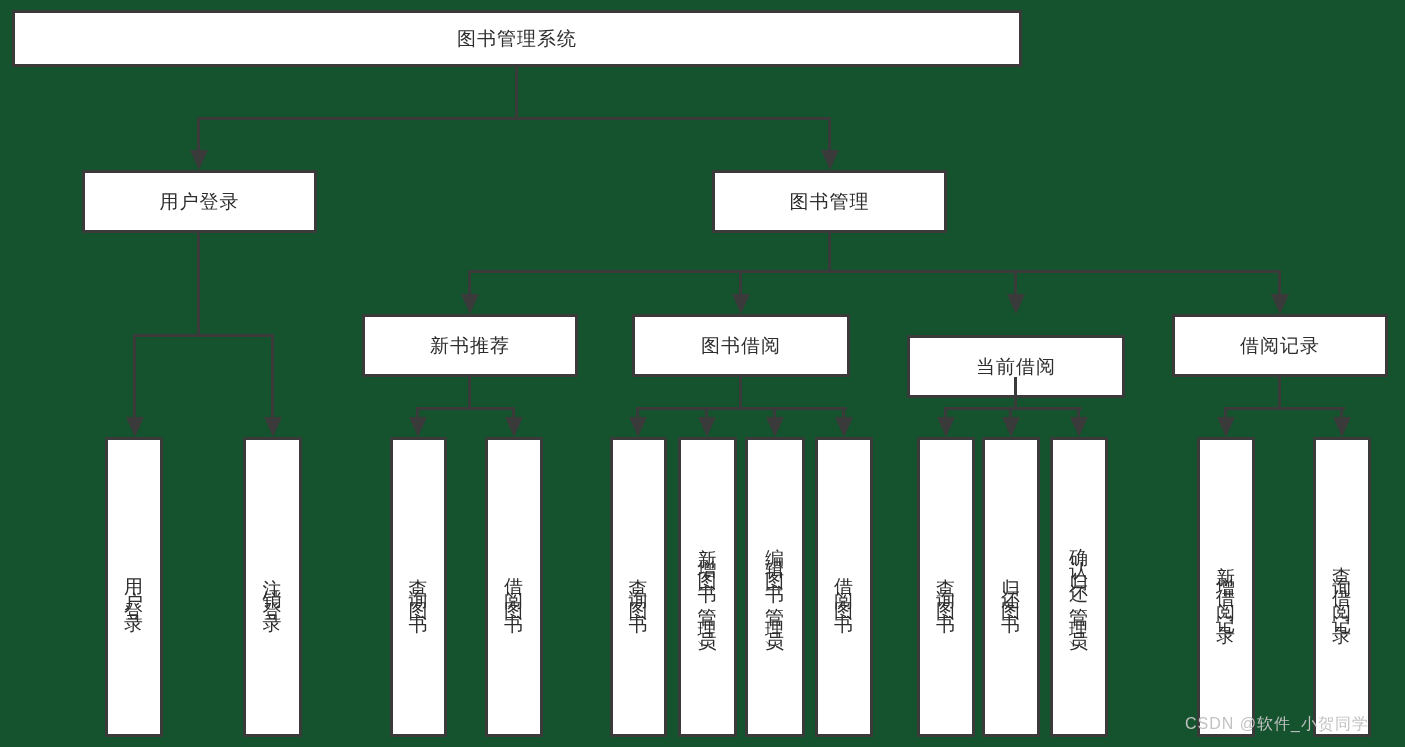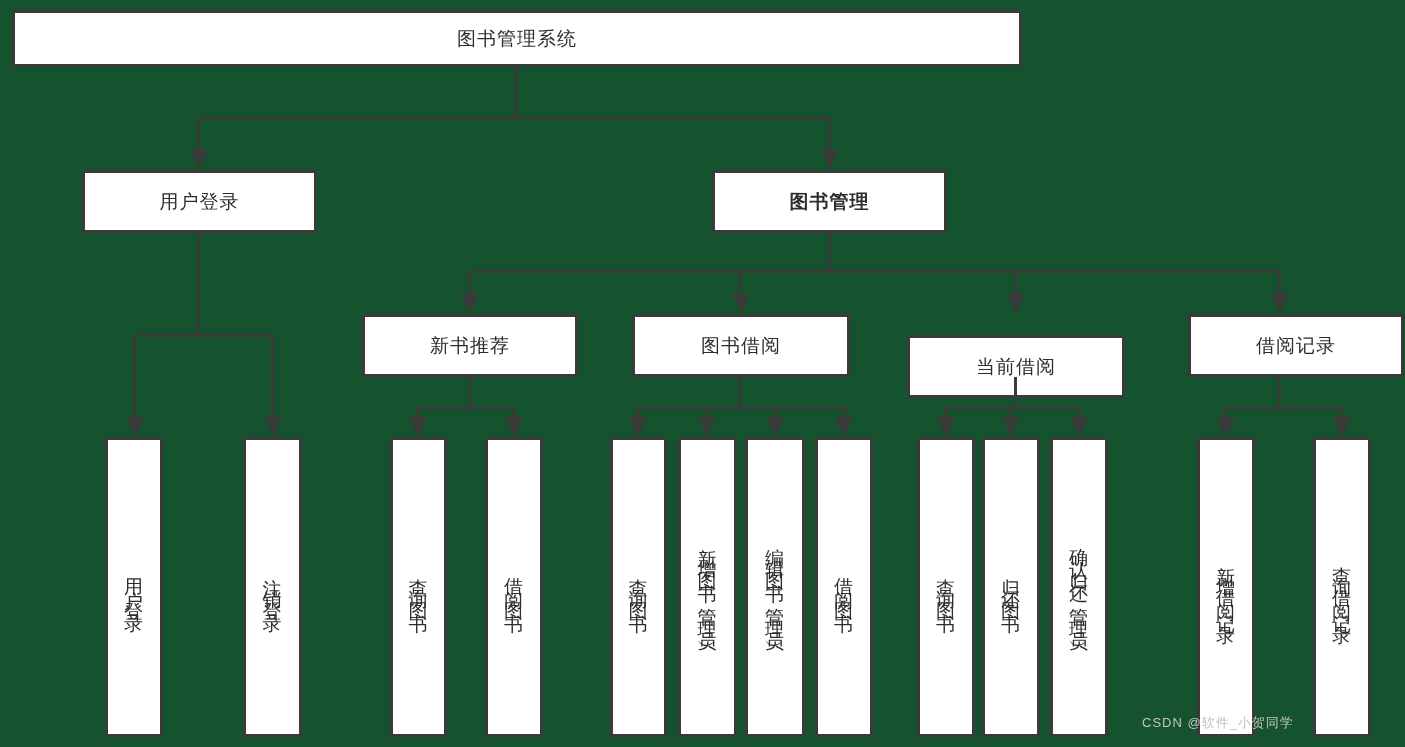--- a/index.html
+++ b/index.html
@@ -28,22 +28,22 @@
   .line{position:absolute;background:#3a3a3a;}
   .arrow{
     position:absolute;
     width:0;height:0;
     border-left:9px solid transparent;
     border-right:9px solid transparent;
     border-top:20px solid #3a3a3a;
   }
   .watermark{
     position:absolute;
-    left:1142px;top:714px;
-    font-size:13px;
+    left:1185px;top:714px;
+    font-size:16px;
     color:#c2c2c2;
     letter-spacing:1px;
     white-space:nowrap;
     z-index:5;
   }
 </style>
 </head>
 <body>
 
 <div id="stage">
@@ -51,21 +51,21 @@
   <div class="box" style="left:12px;top:10px;width:1010px;height:57px;">图书管理系统</div>
 
   <div class="line" style="left:515px;top:67px;width:3px;height:52px;"></div>
   <div class="line" style="left:197px;top:117px;width:634px;height:3px;"></div>
   <div class="line" style="left:197px;top:117px;width:3px;height:35px;"></div>
   <div class="arrow" style="left:190px;top:150px;"></div>
   <div class="line" style="left:828px;top:117px;width:3px;height:35px;"></div>
   <div class="arrow" style="left:821px;top:150px;"></div>
 
   <div class="box" style="left:82px;top:170px;width:235px;height:63px;">用户登录</div>
-  <div class="box" style="left:712px;top:170px;width:235px;height:63px;font-weight:bold;">图书管理</div>
+  <div class="box" style="left:712px;top:170px;width:235px;height:63px;">图书管理</div>
 
   <div class="line" style="left:197px;top:233px;width:3px;height:103px;"></div>
   <div class="line" style="left:133px;top:334px;width:141px;height:3px;"></div>
   <div class="line" style="left:133px;top:334px;width:3px;height:84px;"></div>
   <div class="arrow" style="left:126px;top:417px;"></div>
   <div class="line" style="left:271px;top:334px;width:3px;height:84px;"></div>
   <div class="arrow" style="left:264px;top:417px;"></div>
 
   <div class="line" style="left:828px;top:233px;width:3px;height:40px;"></div>
   <div class="line" style="left:468px;top:270px;width:813px;height:3px;"></div>
@@ -74,21 +74,21 @@
   <div class="line" style="left:739px;top:270px;width:3px;height:25px;"></div>
   <div class="arrow" style="left:732px;top:294px;"></div>
   <div class="line" style="left:1014px;top:270px;width:3px;height:25px;"></div>
   <div class="arrow" style="left:1007px;top:294px;"></div>
   <div class="line" style="left:1278px;top:270px;width:3px;height:25px;"></div>
   <div class="arrow" style="left:1271px;top:294px;"></div>
 
   <div class="box" style="left:632px;top:314px;width:218px;height:63px;">图书借阅</div>
   <div class="box" style="left:362px;top:314px;width:216px;height:63px;">新书推荐</div>
   <div class="box" style="left:907px;top:314px;width:218px;height:63px;margin-top:21px;">当前借阅</div>
-  <div class="box" style="left:1172px;top:314px;width:216px;height:63px;margin-left:16px;">借阅记录</div>
+  <div class="box" style="left:1172px;top:314px;width:216px;height:63px;">借阅记录</div>
 
   <div class="line" style="left:468px;top:377px;width:3px;height:33px;"></div>
   <div class="line" style="left:416px;top:407px;width:99px;height:3px;"></div>
   <div class="line" style="left:416px;top:407px;width:3px;height:12px;"></div>
   <div class="arrow" style="left:409px;top:417px;"></div>
   <div class="line" style="left:512px;top:407px;width:3px;height:12px;"></div>
   <div class="arrow" style="left:505px;top:417px;"></div>
 
   <div class="line" style="left:739px;top:377px;width:3px;height:33px;"></div>
   <div class="line" style="left:636px;top:407px;width:211px;height:3px;"></div>

